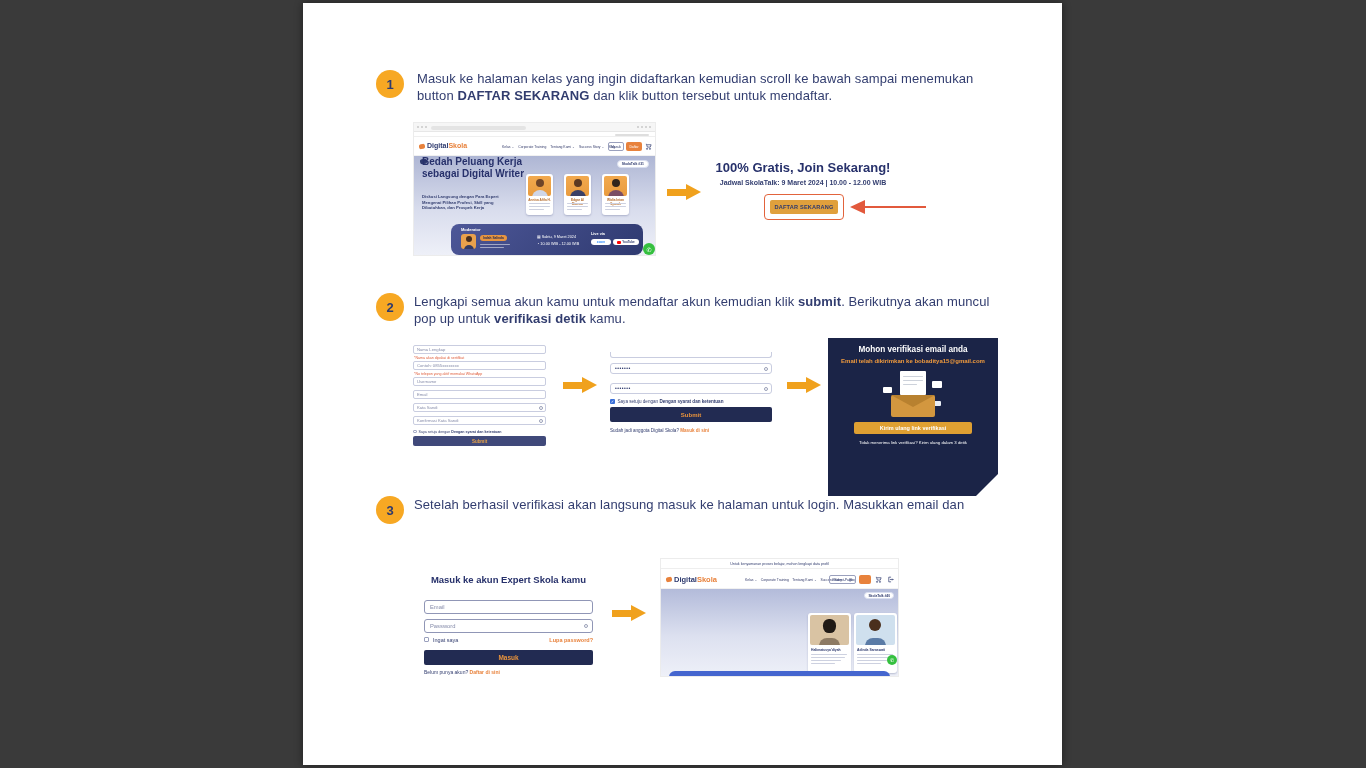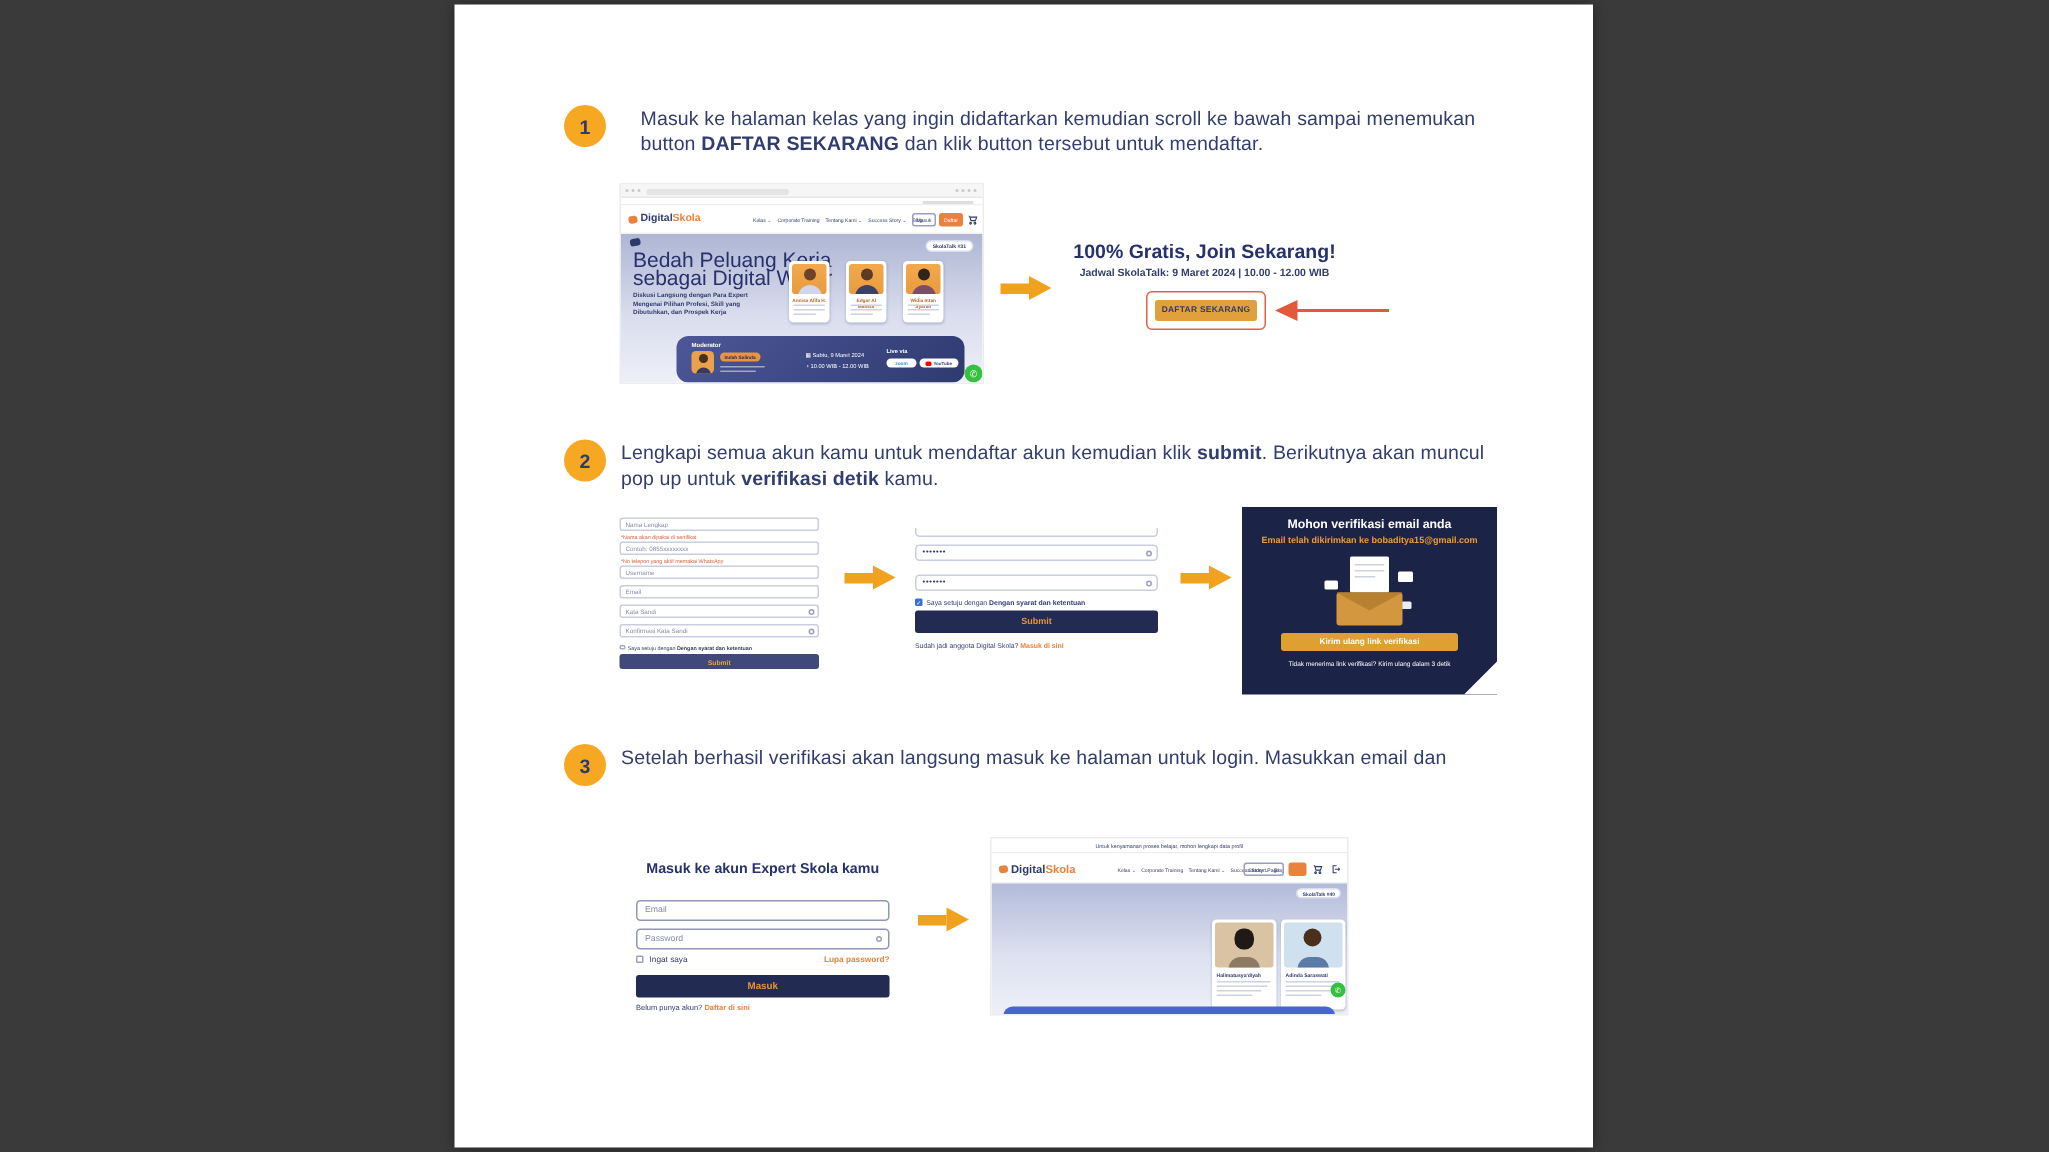--- a/index.html
+++ b/index.html
@@ -36,21 +36,21 @@
   .torso{position:absolute;border-radius:8px 8px 0 0}
 </style>
 </head>
 <body>
 
 <div id="page">
 
   <div class="step-circle" style="left:73px;top:67px">
       <span>1</span>
     </div>
-  <div class="step-text" style="left:124px;top:68px">
+  <div class="step-text" style="left:114px;top:68px">
     <div><span>Masuk ke halaman kelas yang ingin didaftarkan kemudian scroll ke bawah sampai menemukan</span><b></b><span></span></div>
     <div><span>button </span><b>DAFTAR SEKARANG</b><span> dan klik button tersebut untuk mendaftar.</span></div>
   </div>
 
   <div class="shot" style="left:110px;top:119px;width:243px;height:134px">
 
     <div class="abs" style="left:0;top:0;width:241px;height:9px;background:#f6f6f6;border-bottom:1px solid #e7e7e7">
       <i class="dot" style="left:3px;top:3px"></i>
         <i class="dot" style="left:7px;top:3px"></i>
         <i class="dot" style="left:11px;top:3px"></i>
@@ -77,21 +77,21 @@
       <div class="pill" style="left:194px;top:5px;width:16px;height:9px;border:1px solid #9aa0bd;font-size:3.4px;color:#2e3a6e">Masuk</div>
       <div class="pill" style="left:212px;top:5px;width:16px;height:9px;background:#e8823c;font-size:3.4px;color:#fff">Daftar</div>
       <svg class="abs" style="left:231px;top:6px" width="7" height="7" viewBox="0 0 24 24">
           <path d="M7 18a2 2 0 100 4 2 2 0 000-4zm10 0a2 2 0 100 4 2 2 0 000-4zM3 4h2l3 10h10l3-8H7" fill="none" stroke="#2e3a6e" stroke-width="2.4"></path>
         </svg>
     </div>
 
     <div class="abs" style="left:0;top:33px;width:241px;height:99px;background:linear-gradient(180deg,#aeb6d4 0%,#d9dded 55%,#eef0f8 100%)">
       <div class="abs" style="left:6px;top:3px;width:7px;height:5px;background:#2e3a6e;border-radius:2px;transform:rotate(-10deg)"></div>
       <div class="pill" style="right:6px;top:4px;height:8px;padding:0 4px;background:#fff;border:1px solid #dadff0;border-radius:4px;font-size:3.4px;color:#2e3a6e;font-weight:700">SkolaTalk #31</div>
-      <div class="abs" style="left:8px;top:12px;font-size:14px;line-height:11.5px;font-weight:400;color:#27316b">
+      <div class="abs" style="left:8px;top:0;font-size:10px;line-height:11.5px;font-weight:700;color:#27316b">
         <div>Bedah Peluang Kerja</div>
         <div>sebagai Digital Writer</div>
       </div>
       <div class="abs" style="left:8px;top:38px;width:92px;font-size:4.2px;line-height:5.6px;font-weight:700;color:#323d6f">Diskusi Langsung dengan Para Expert Mengenai Pilihan Profesi, Skill yang Dibutuhkan, dan Prospek Kerja</div>
 
       <div class="card" style="left:112px;top:18px;width:27px;height:41px">
         <div class="abs" style="left:2px;top:2px;width:23px;height:20px;border-radius:2px;background:linear-gradient(180deg,#f2a94e,#e99b3e);overflow:hidden">
           <i class="head" style="left:7.5px;top:3px;width:8px;height:8px;background:#6e4428"></i>
           <i class="torso" style="left:3.5px;bottom:-3px;width:16px;height:9px;background:#cfd6e8"></i>
         </div>
@@ -201,21 +201,21 @@
     </div>
     <div class="navybtn" style="left:0;top:55px;width:162px;height:15px;font-size:6px">Submit</div>
     <div class="abs" style="left:0;top:76px;font-size:4.6px;color:#323d6f;white-space:nowrap"><span>Sudah jadi anggota Digital Skola? </span><b style="color:#e8823c">Masuk di sini</b></div>
   </div>
 
   <div class="yarrow" style="left:484px;top:374px">
       <i class="sh"></i>
       <i class="hd"></i>
     </div>
 
-  <div class="abs" style="left:525px;top:335px;width:170px;height:125px;background:#1b2447;overflow:hidden">
+  <div class="abs" style="left:525px;top:335px;width:170px;height:158px;background:#1b2447;overflow:hidden">
     <div class="abs" style="left:0;top:7px;width:170px;text-align:center;font-size:8.2px;font-weight:800;color:#fff">Mohon verifikasi email anda</div>
     <div class="abs" style="left:0;top:20px;width:170px;text-align:center;font-size:6px;font-weight:800;color:#f09a3d">Email telah dikirimkan ke bobaditya15@gmail.com</div>
     <div class="abs" style="left:54px;top:33px;width:62px;height:48px">
       <div class="abs" style="left:18px;top:0;width:26px;height:24px;background:#fff;border-radius:1px">
         <i class="microbar" style="left:3px;top:5px;width:20px;background:#cdd2db"></i>
         <i class="microbar" style="left:3px;top:9px;width:20px;background:#cdd2db"></i>
         <i class="microbar" style="left:3px;top:13px;width:14px;background:#cdd2db"></i>
       </div>
       <div class="abs" style="left:1px;top:16px;width:9px;height:6px;background:#fff;border-radius:1px"></div>
       <div class="abs" style="left:50px;top:10px;width:10px;height:7px;background:#fff;border-radius:1px"></div>

